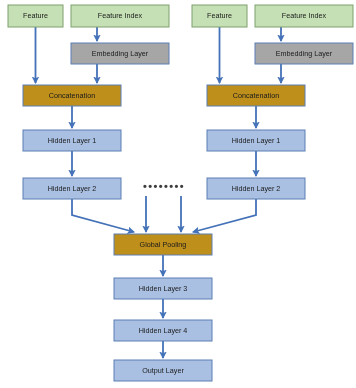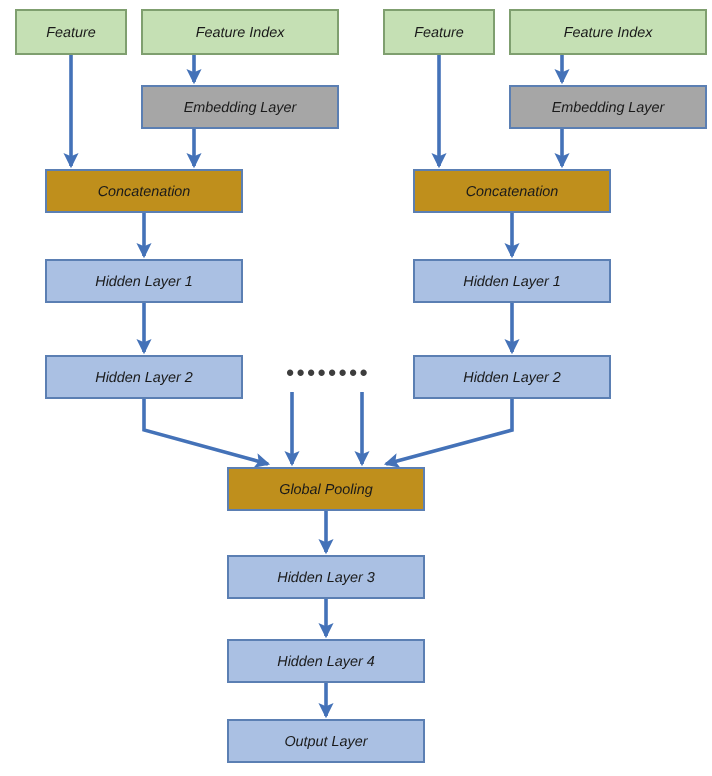--- a/index.html
+++ b/index.html
@@ -11,21 +11,20 @@
     width: 356px;
     height: 388px;
     font-family: "Liberation Sans", sans-serif;
     overflow: hidden;
   }
   #diagram-root {
     position: relative;
     width: 294px;
     height: 388px;
     background: #ffffff;
-    font-style: italic;
   }
   svg#diagram-svg {
     position: absolute;
     top: 0;
     left: 0;
     width: 356px;
     height: 388px;
     display: block;
   }
   .node-rect {

